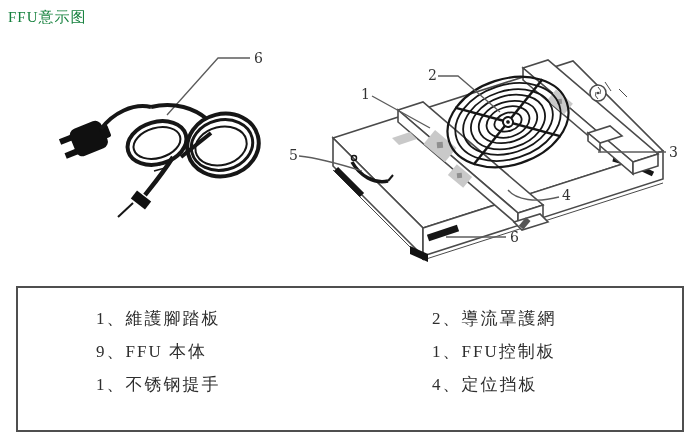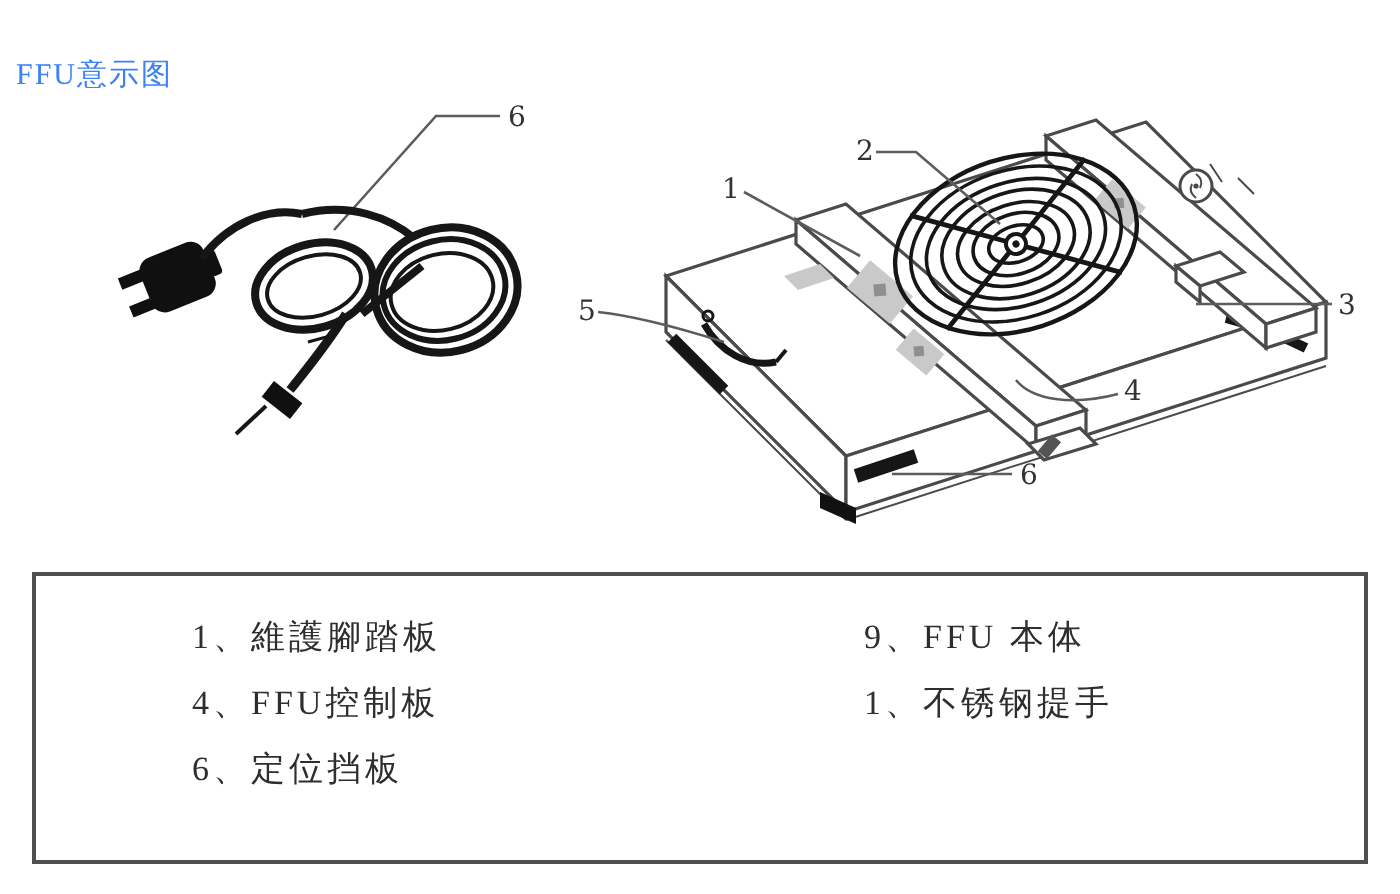--- a/index.html
+++ b/index.html
@@ -1,23 +1,22 @@
 <!DOCTYPE html>
 <html><head>
 <meta charset="utf-8">
 <style>
   html,body{margin:0;padding:0;background:#ffffff;}
   #stage{
     position:relative;width:700px;height:447px;background:#ffffff;
     font-family:"Liberation Serif","DejaVu Serif",serif;overflow:hidden;
   }
   #page-title{
-    position:absolute;left:8px;top:8px;font-size:15px;color:#3b82f6;
+    position:absolute;left:8px;top:8px;font-size:15px;color:#15803d;
     letter-spacing:1px;
-    margin-top:20px;
   }
   .diagram-svg{position:absolute;}
   #cable-svg{left:55px;top:45px;}
   #unit-svg{left:288px;top:38px;}
   #legend-box{
     position:absolute;left:16px;top:286px;width:668px;height:146px;
     border:2px solid #4f4f4f;background:#fff;box-sizing:border-box;
   }
   #legend-grid{
     display:grid;grid-template-columns:336px 1fr;
@@ -165,20 +164,21 @@
       <text class="callout-num" x="1" y="122">5</text>
 
       <path class="lead" d="M218,199 L158,199"></path>
       <text class="callout-num" x="222" y="204">6</text>
     </g>
   </svg>
 
   <div id="legend-box">
     <div id="legend-grid">
       <div class="legend-item">1、維護腳踏板</div>
+      <div class="legend-item">2、導流罩護網</div>
       <div class="legend-item">9、FFU 本体</div>
-      <div class="legend-item">4、FFU控制板</div>
+      <div class="legend-item">1、FFU控制板</div>
       <div class="legend-item">1、不锈钢提手</div>
-      <div class="legend-item">6、定位挡板</div>
+      <div class="legend-item">4、定位挡板</div>
     </div>
   </div>
 
 </div>
 
 </body></html>

